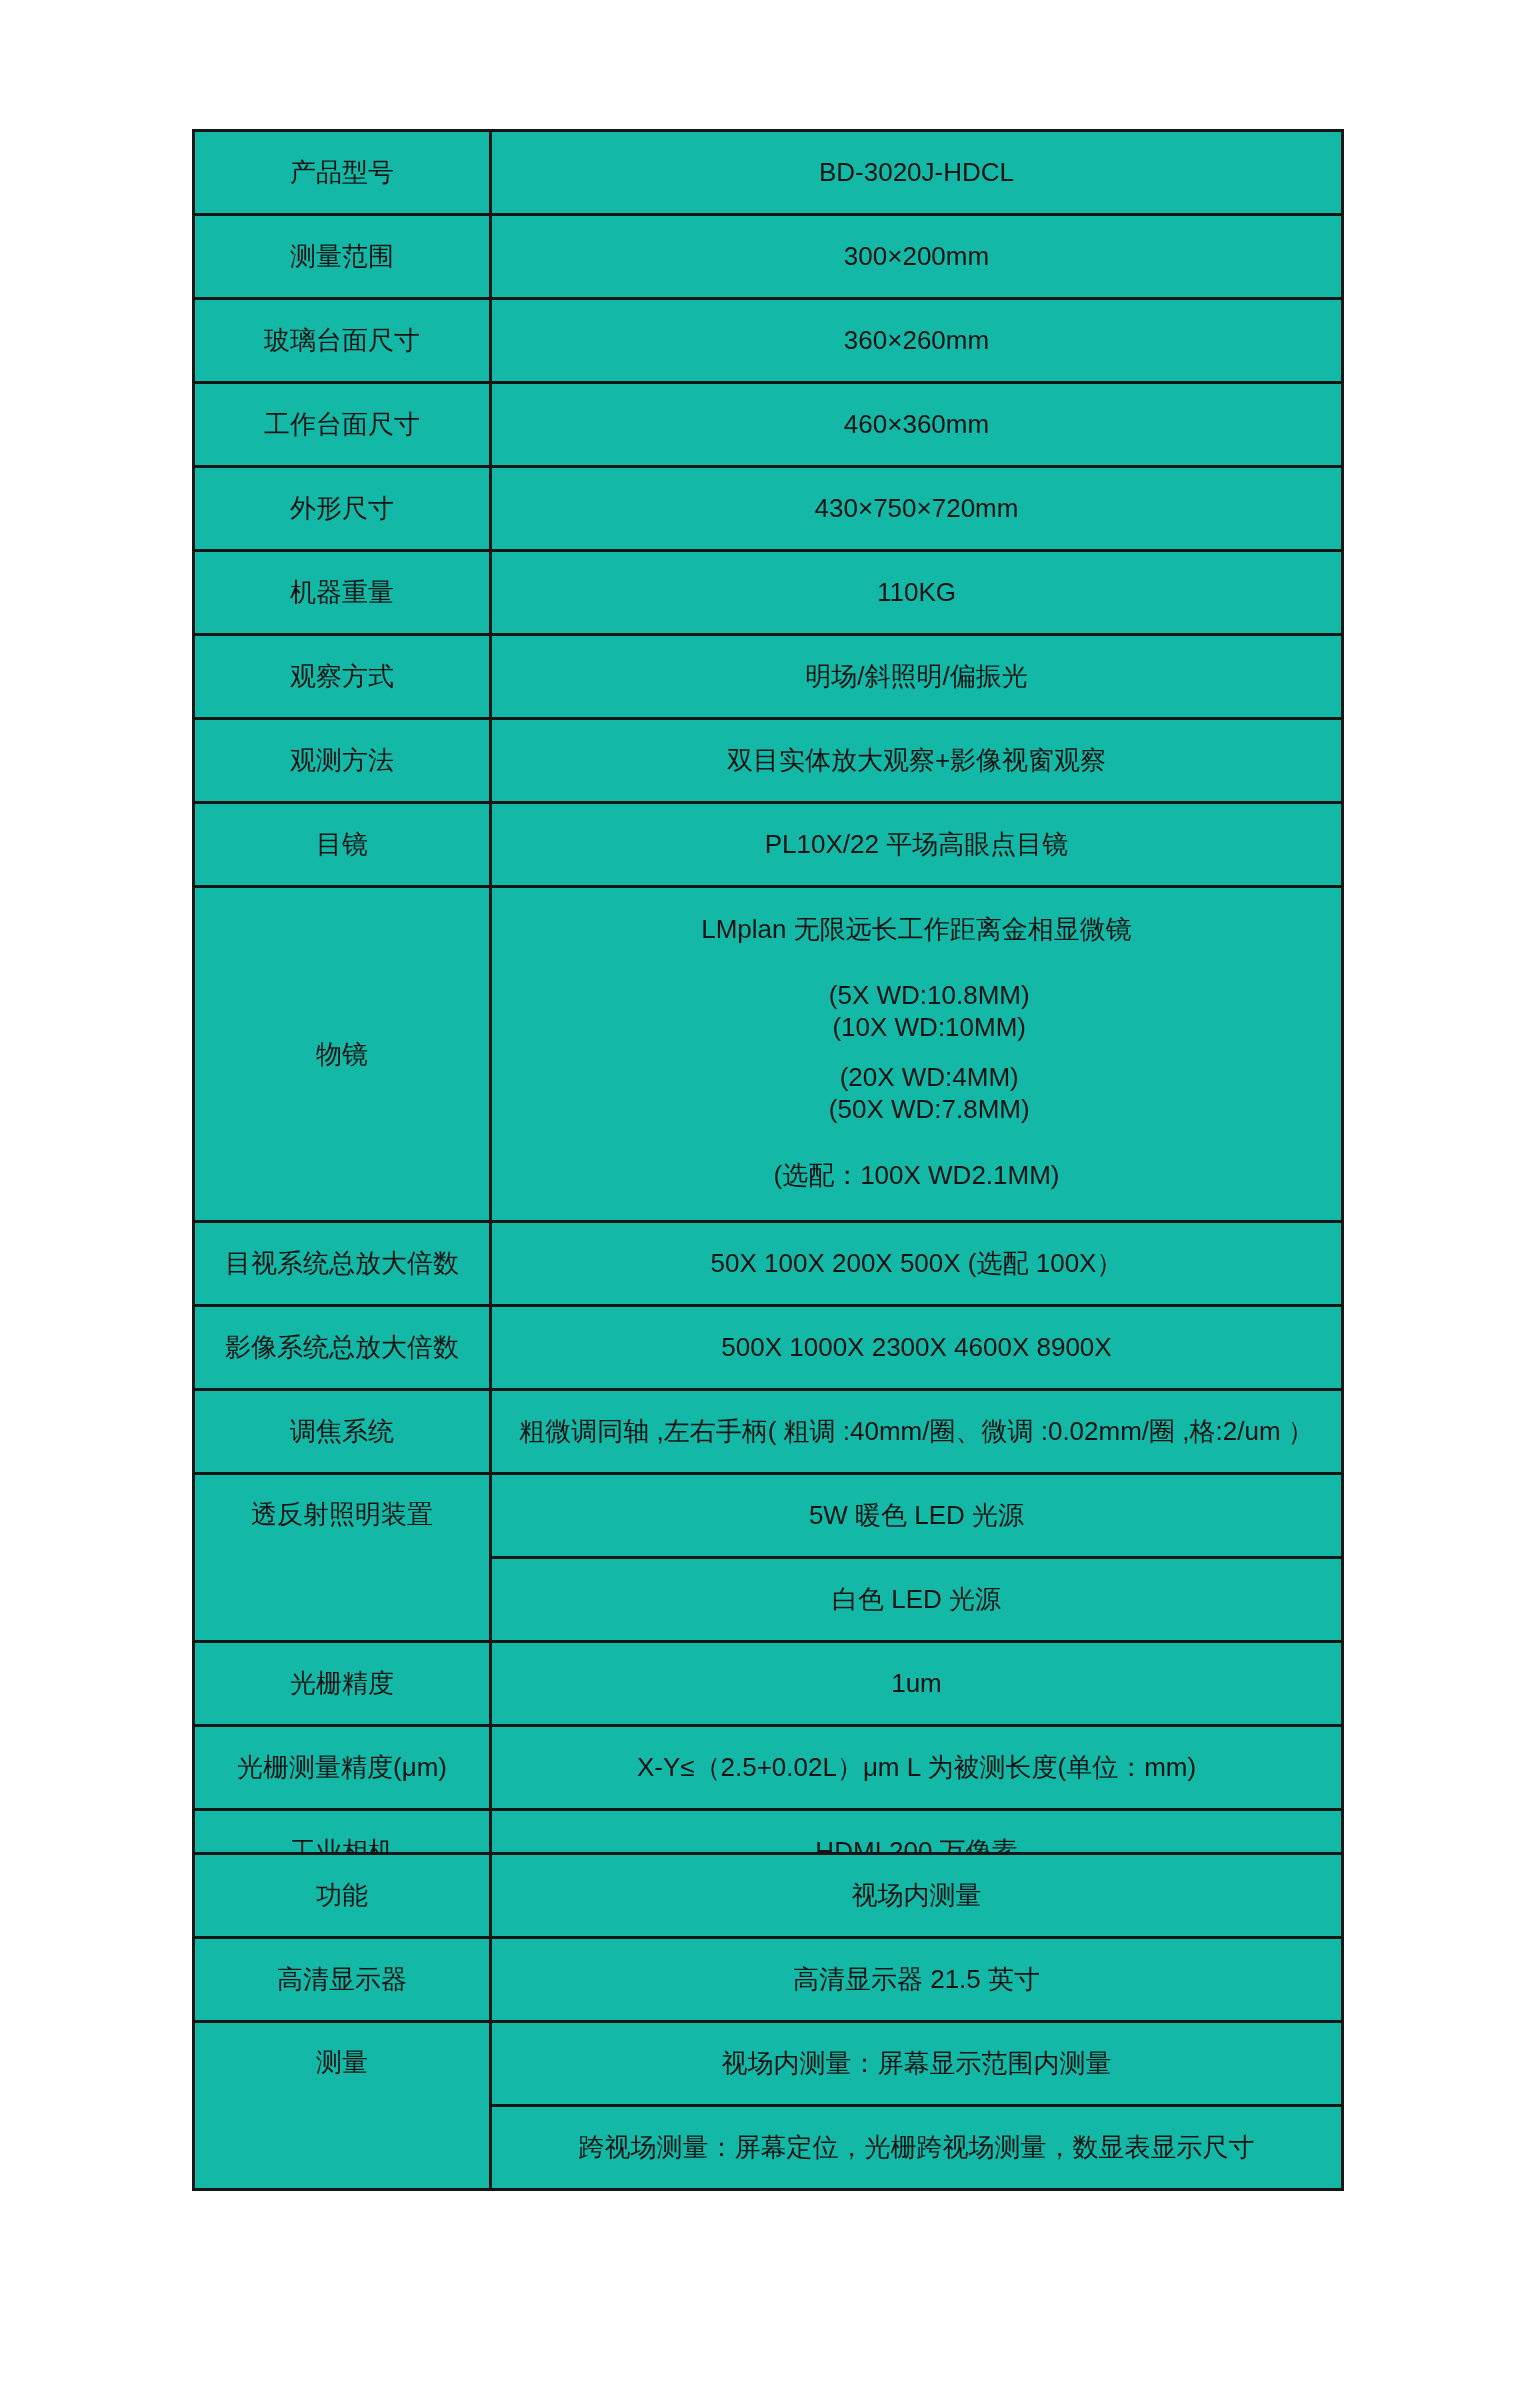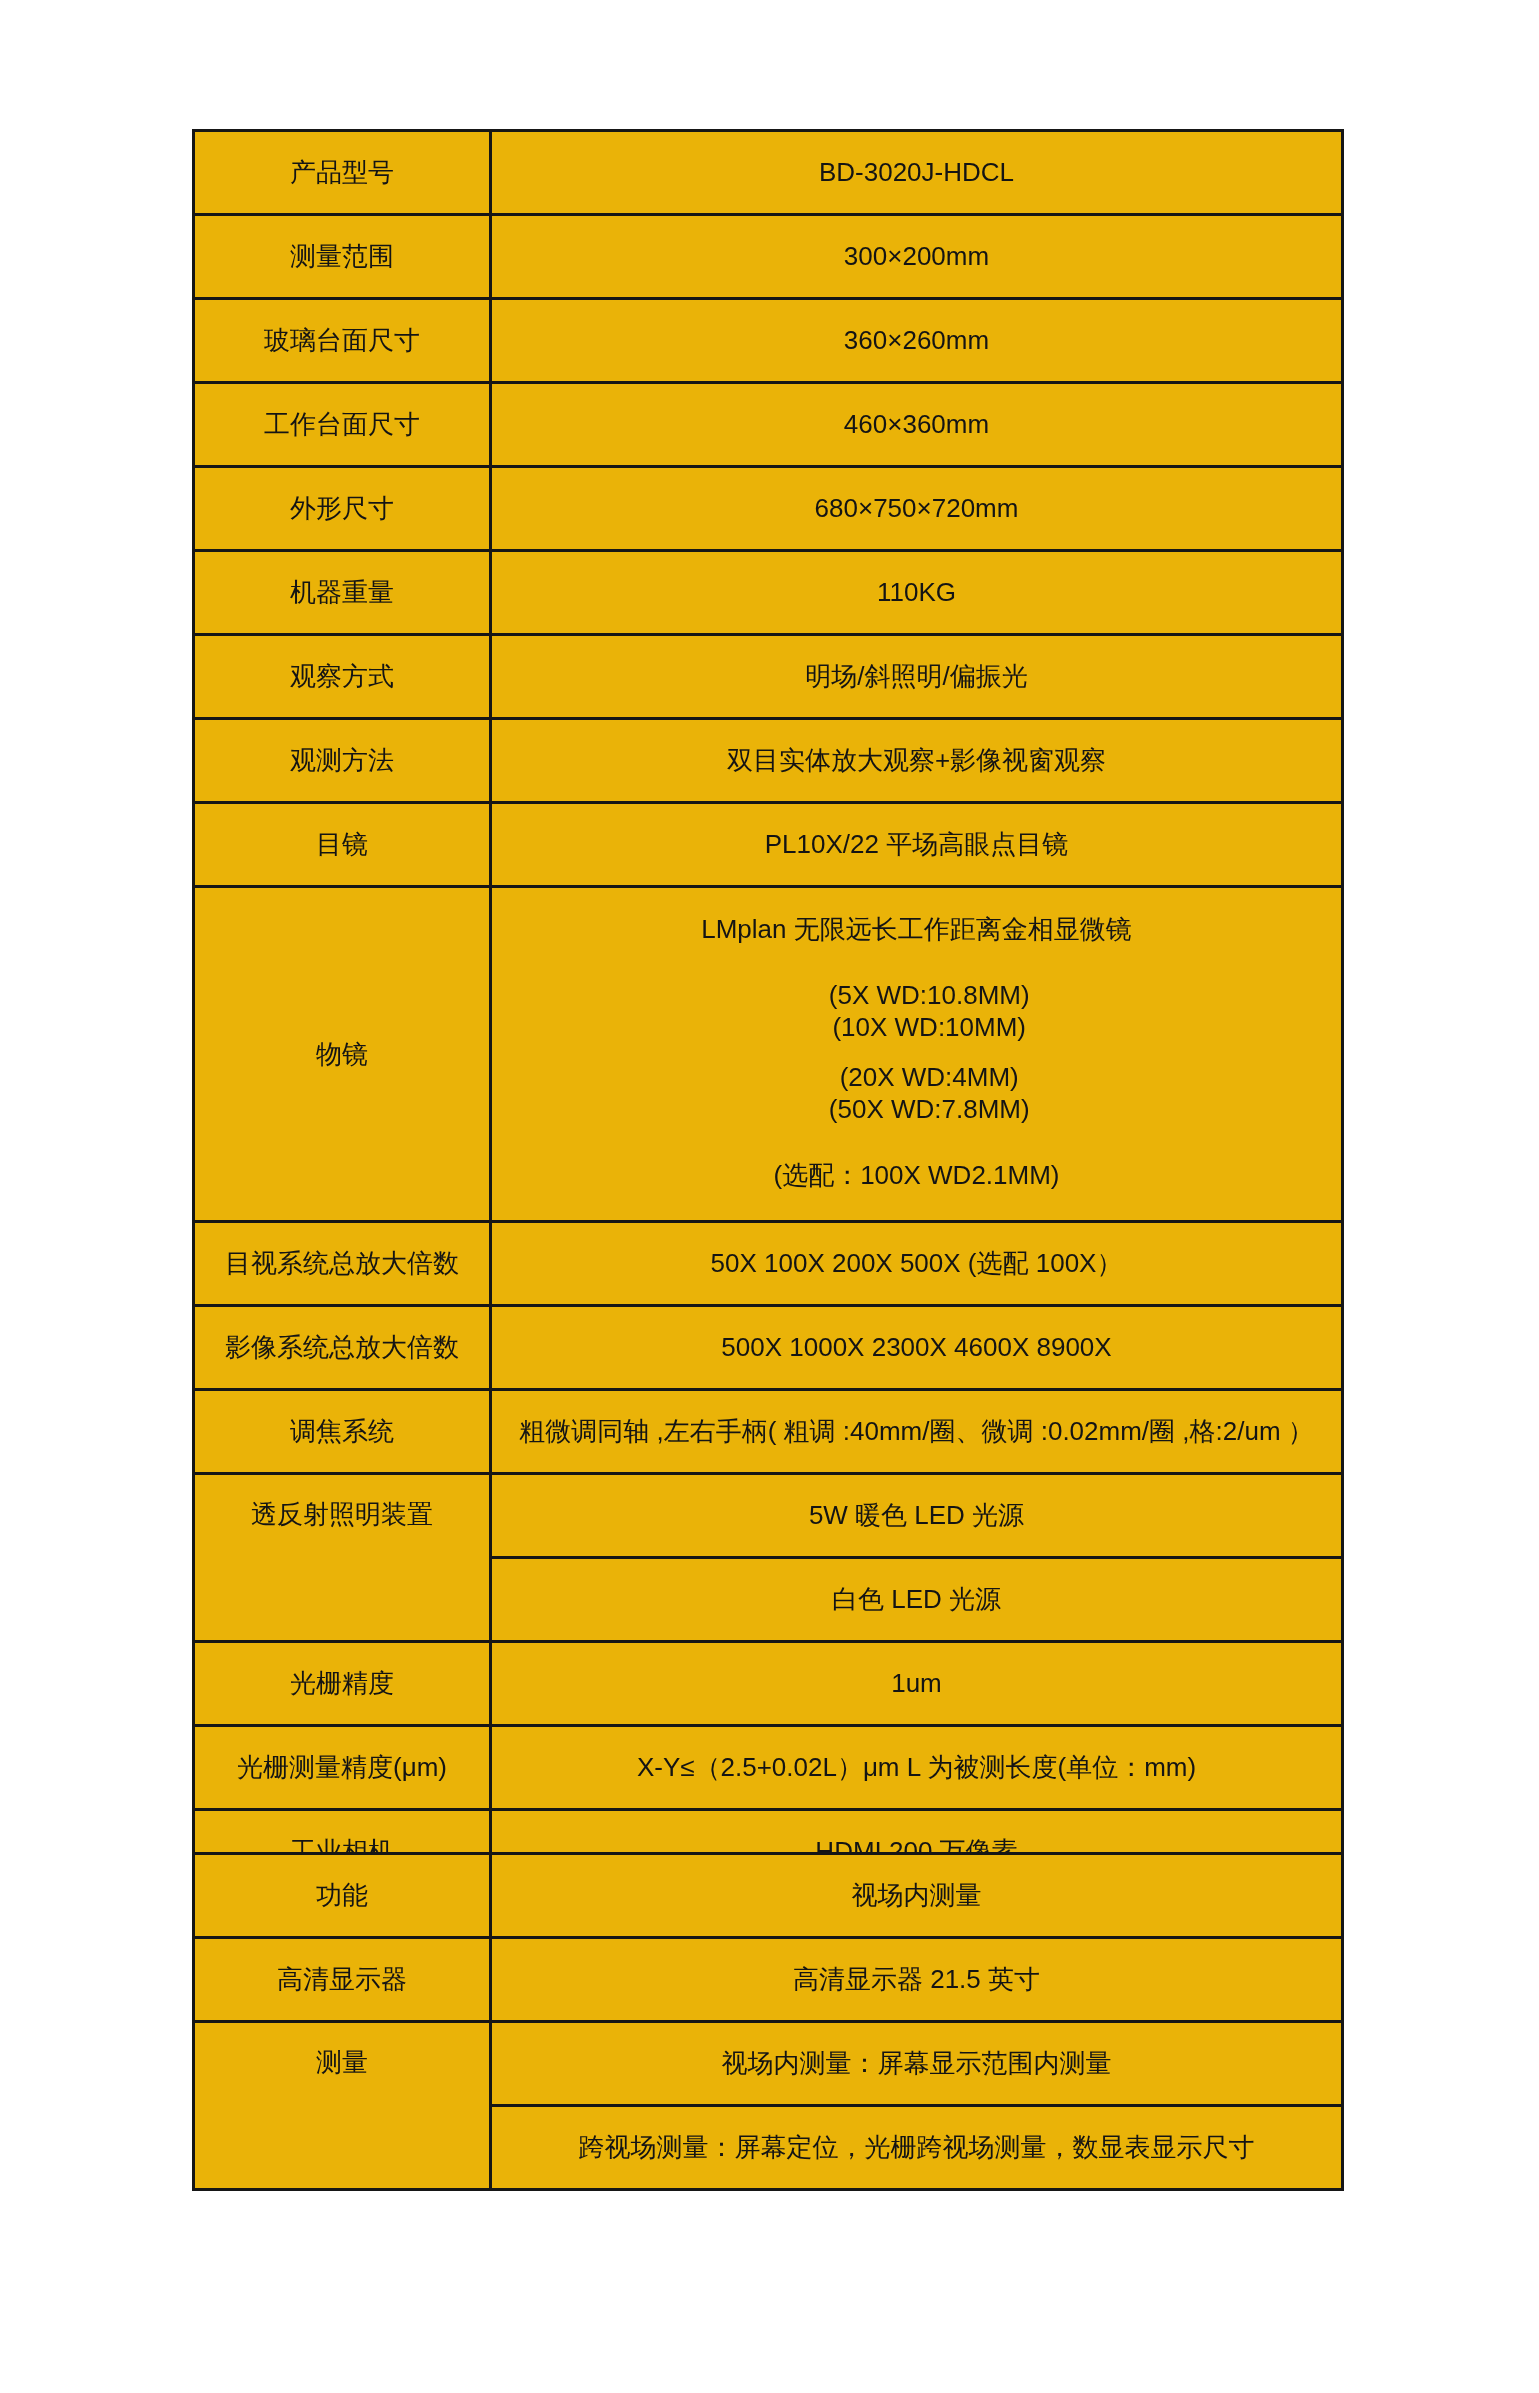--- a/index.html
+++ b/index.html
@@ -10,21 +10,21 @@
     background: #ffffff;
     font-family: "Liberation Sans", sans-serif;
     color: #141414;
   }
   table.spec {
     position: absolute;
     left: 192px;
     border-collapse: collapse;
     table-layout: fixed;
     width: 1149px;
-    background: #eab308;
+    background: #14b8a6;
   }
   table.t1 { top: 129px; }
   table.t2 { top: 1852px; }
   td {
     border: 3.9px solid #161616;
     padding: 0;
     text-align: center;
     vertical-align: middle;
     font-size: 26px;
     line-height: 1.25;
@@ -117,21 +117,21 @@
         </td>
       <td>
           <div class="cellbox">460×360mm</div>
         </td>
     </tr>
     <tr class="r">
       <td>
           <div class="cellbox">外形尺寸</div>
         </td>
       <td>
-          <div class="cellbox">680×750×720mm</div>
+          <div class="cellbox">430×750×720mm</div>
         </td>
     </tr>
     <tr class="r">
       <td>
           <div class="cellbox">机器重量</div>
         </td>
       <td>
           <div class="cellbox">110KG</div>
         </td>
     </tr>

